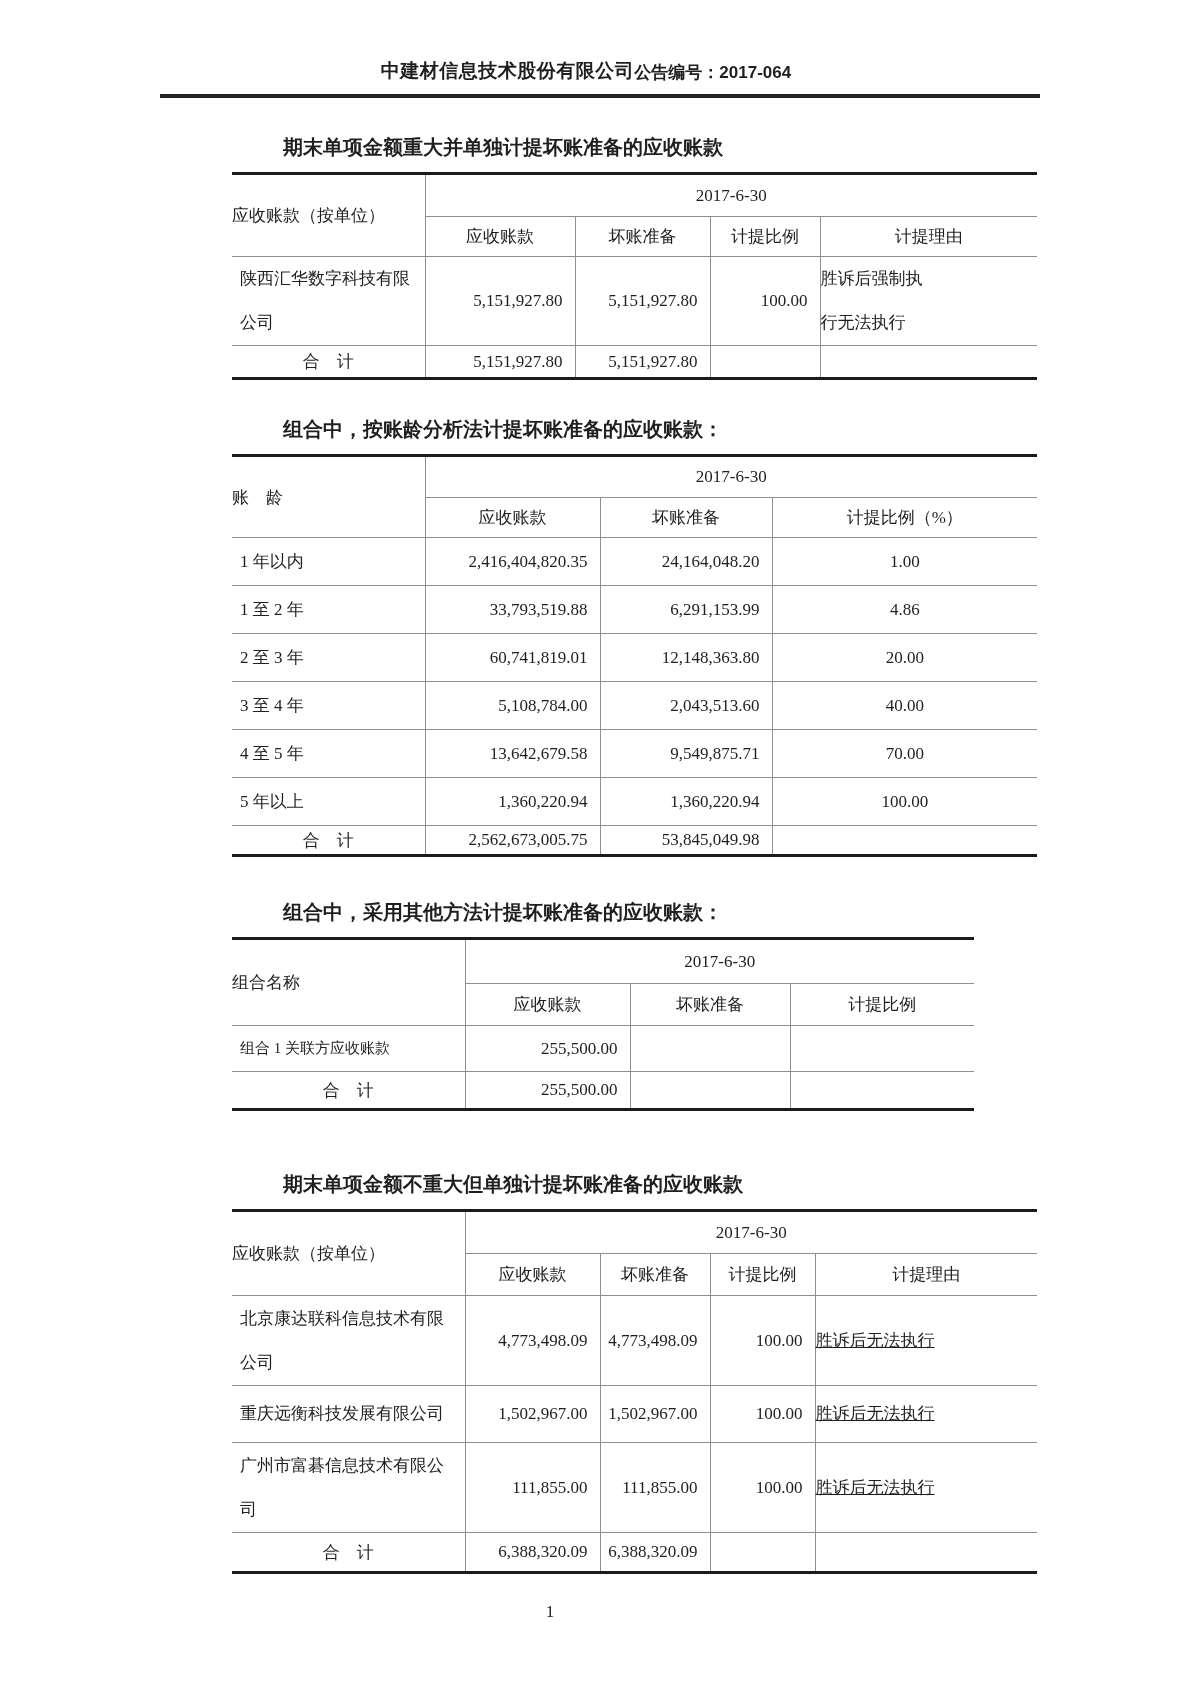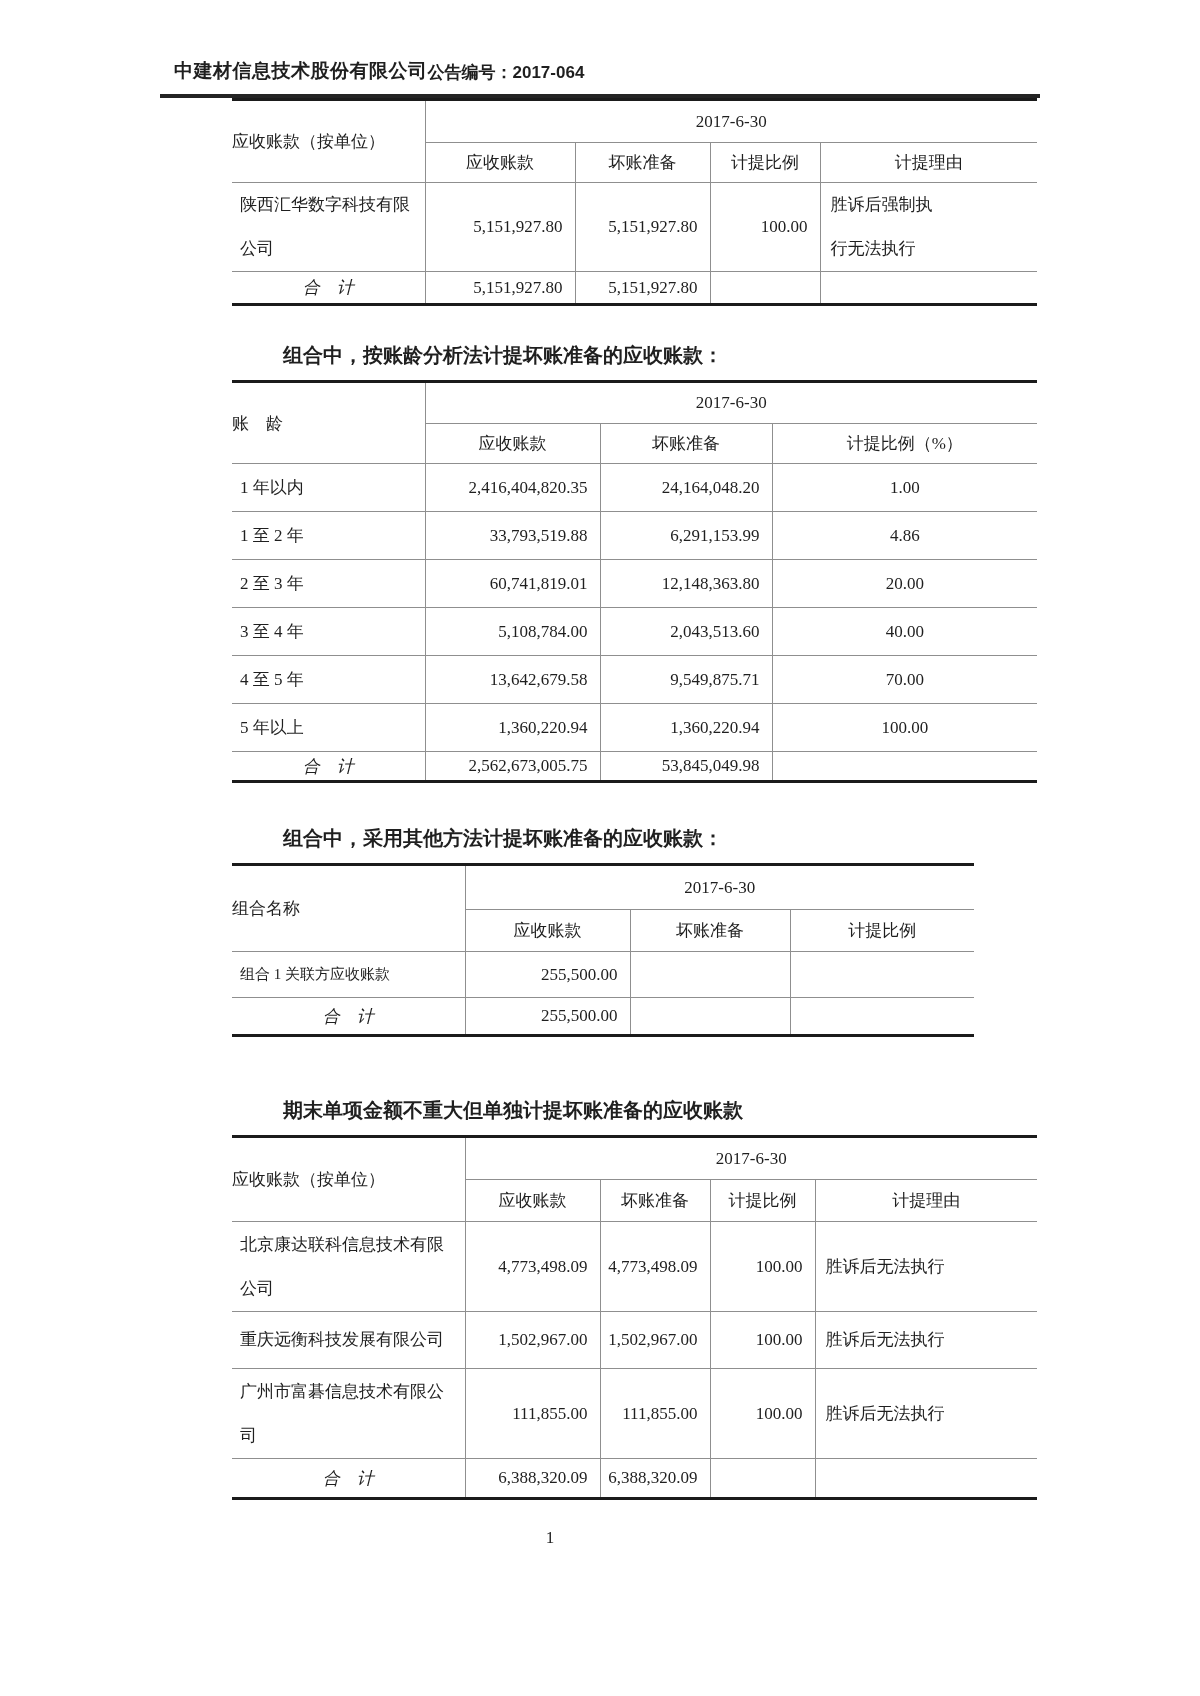--- a/index.html
+++ b/index.html
@@ -7,21 +7,21 @@
   body {
     font-family:"Liberation Serif","DejaVu Serif",serif;
     color:#1f1f1f;
     position:relative;
     overflow:hidden;
   }
   .page { position:absolute; left:160px; top:0; width:880px; }
 
   
   .doc-header{
-    display:flex; justify-content:flex-start; align-items:flex-end;
+    display:flex; justify-content:center; align-items:flex-end;
     padding:58px 30px 10px 14px;
     border-bottom:4px solid #242424;
   }
   .company{ font-size:19px; font-weight:bold; letter-spacing:0.5px; }
   .notice{ font-size:17px; font-weight:bold; }
   .notice .num{ font-family:"Liberation Sans",sans-serif; font-size:17px; }
 
   
   .section-title{
     font-size:20px; font-weight:bold; line-height:26px;
@@ -44,23 +44,23 @@
   .tbl td{ border-left:1px solid #8f8f8f; vertical-align:middle; }
   .tbl td.c1{ border-left:none; }
   .tbl tr:not(.rt) td{ border-bottom:1px solid #8f8f8f; }
 
   .period{ text-align:center; }
   .rowhead{ text-align:left; }
   .colhead{ text-align:center; }
   .name{ text-align:left; padding:0 14px 0 8px; line-height:2.6; word-break:break-all; }
   .num{ text-align:right; padding-right:12px; }
   .pct{ text-align:center; }
-  .reason{ text-align:left; padding-left:10px; line-height:2.6; }
+  .reason{ text-align:left; line-height:2.6;text-decoration:underline; }
   .reason .narrow{ display:inline-block; width:6.2em; word-break:break-all; }
-  .total-label{ text-align:center;font-style:italic; }
+  .total-label{ text-align:center; }
   .t3 .name{ font-size:15px; }
 
   
   .t1 .rp td{ height:43px; } .t1 .rc td{ height:40px; }
   .t1 .rd td{ height:85px; } .t1 .rt td{ height:33px; }
 
   .t2 .rp td{ height:42px; } .t2 .rc td{ height:40px; }
   .t2 .rd td{ height:48px; } .t2 .rt td{ height:30px; }
 
   .t3 .rp td{ height:45px; } .t3 .rc td{ height:42px; }
@@ -76,20 +76,21 @@
 </head>
 <body>
 
 <div class="page">
 
   <div class="doc-header">
     <span class="company">中建材信息技术股份有限公司</span>
     <span class="notice"><span>公告编号：</span><span class="num">2017-064</span></span>
   </div>
 
+  <h2 class="section-title st1">期末单项金额重大并单独计提坏账准备的应收账款</h2>
   <table class="tbl t1">
     <colgroup>
         <col style="width:193px">
         <col style="width:150px">
         <col style="width:135px">
         <col style="width:110px">
         <col style="width:217px">
       </colgroup>
     <tbody>
         <tr class="rp">

